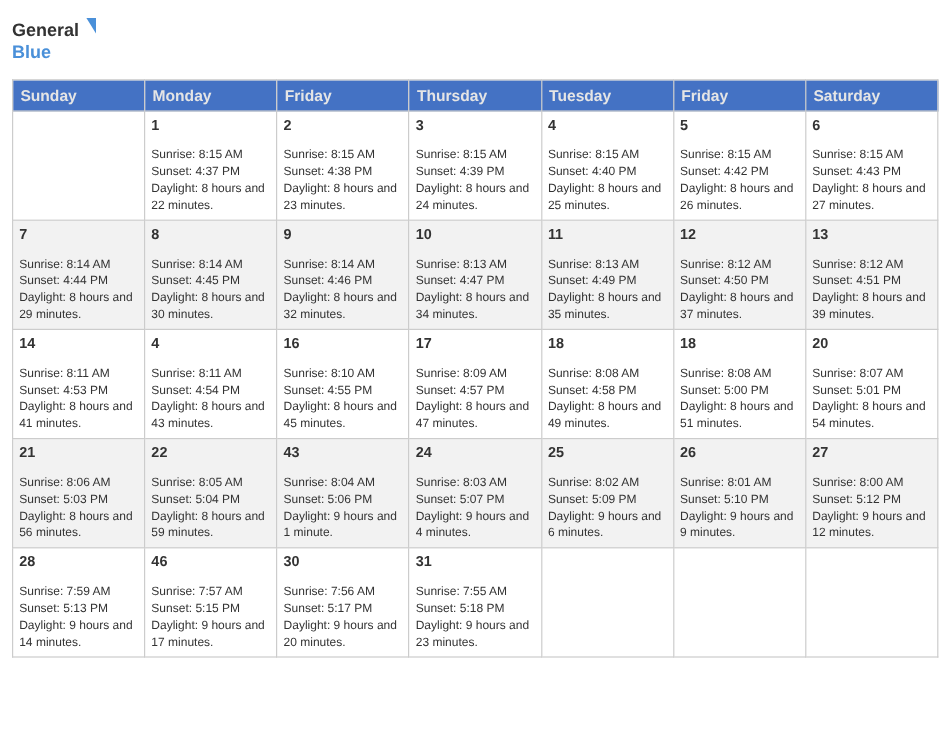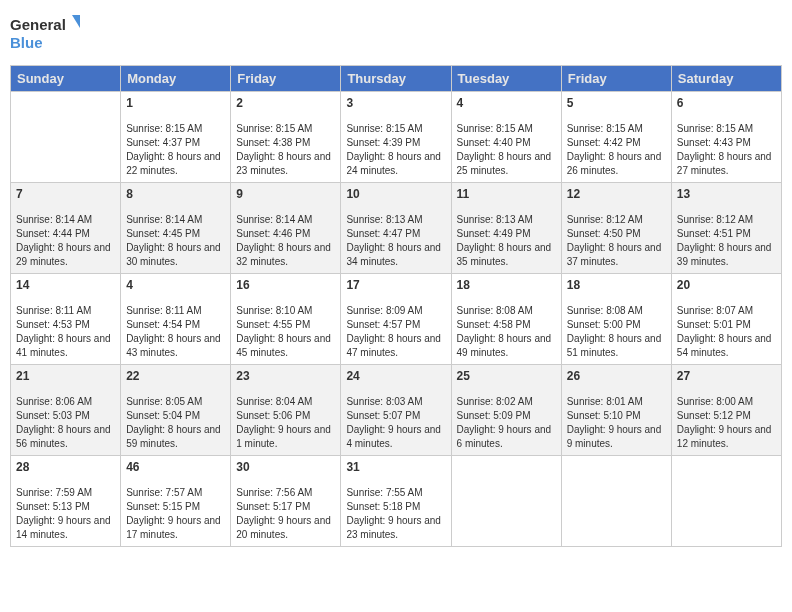--- a/index.html
+++ b/index.html
@@ -244,21 +244,21 @@
             Sunrise: 8:06 AM<br>Sunset: 5:03 PM<br>Daylight: 8 hours and 56 minutes.
           </div>
         </td>
         <td>
           <span class="day-number">22</span>
           <div class="day-info">
             Sunrise: 8:05 AM<br>Sunset: 5:04 PM<br>Daylight: 8 hours and 59 minutes.
           </div>
         </td>
         <td>
-          <span class="day-number">23</span>
+          <span class="day-number">43</span>
           <div class="day-info">
             Sunrise: 8:04 AM<br>Sunset: 5:06 PM<br>Daylight: 9 hours and 1 minute.
           </div>
         </td>
         <td>
           <span class="day-number">24</span>
           <div class="day-info">
             Sunrise: 8:03 AM<br>Sunset: 5:07 PM<br>Daylight: 9 hours and 4 minutes.
           </div>
         </td>

